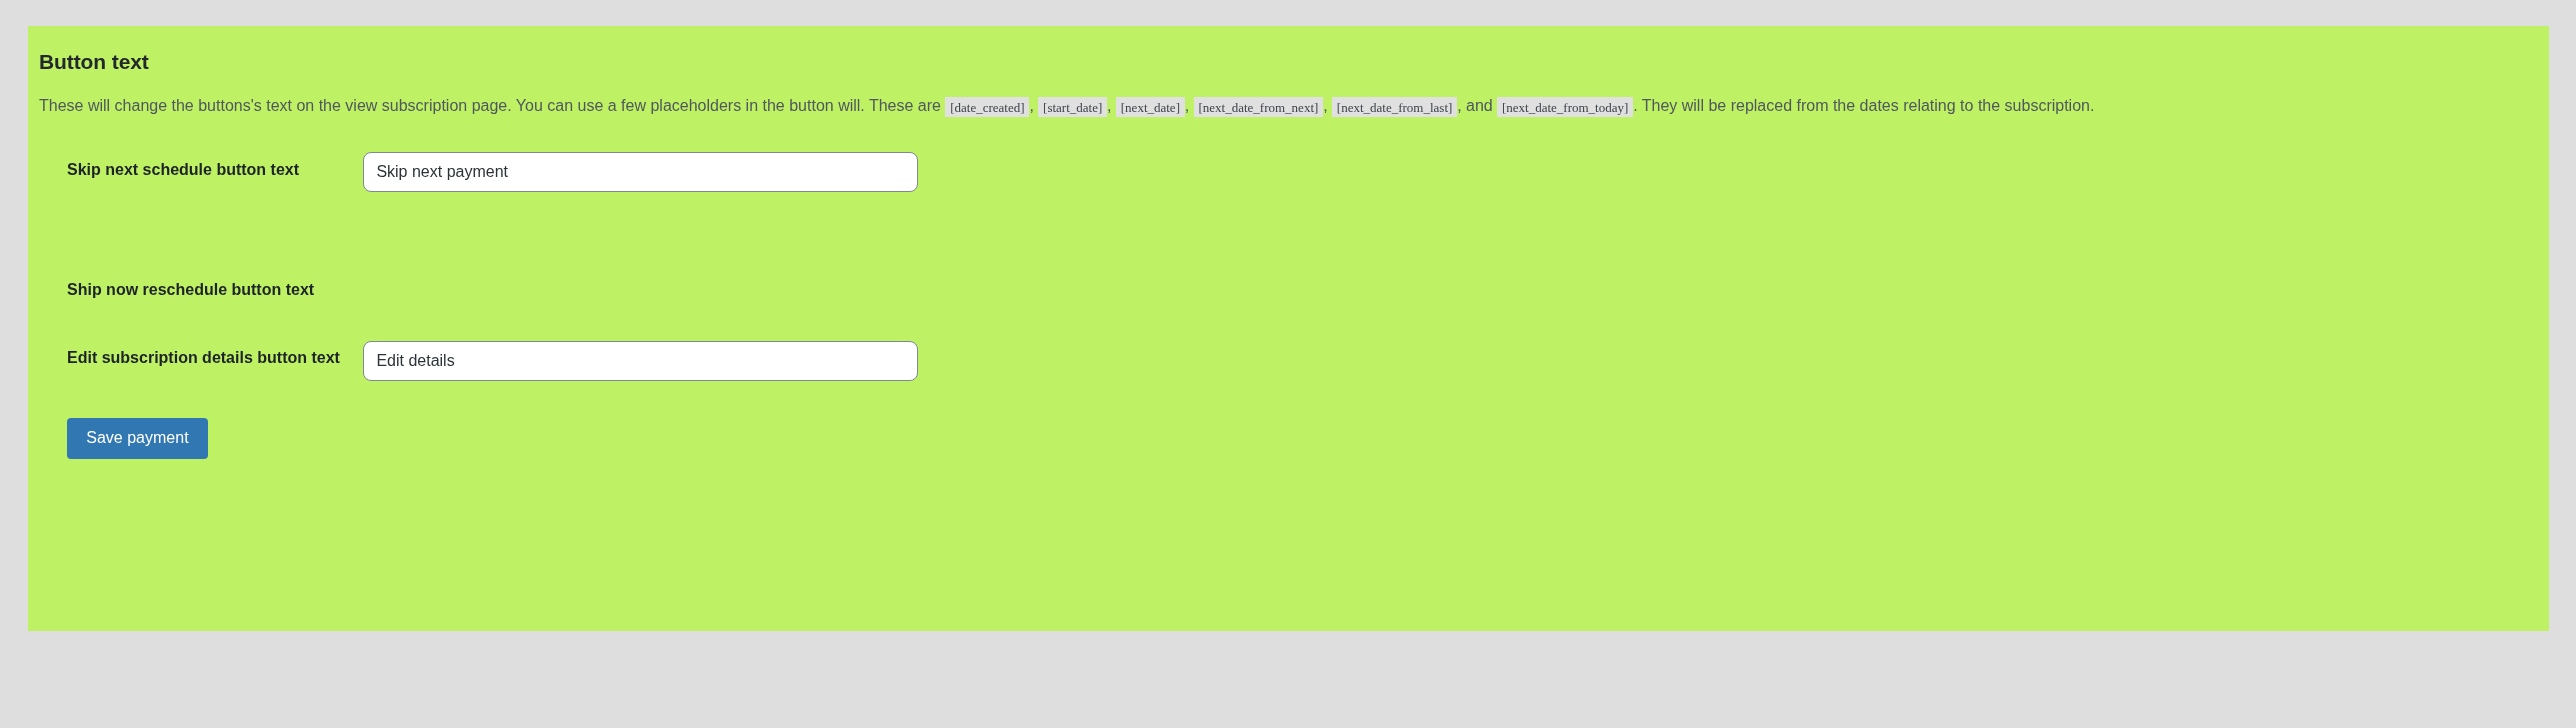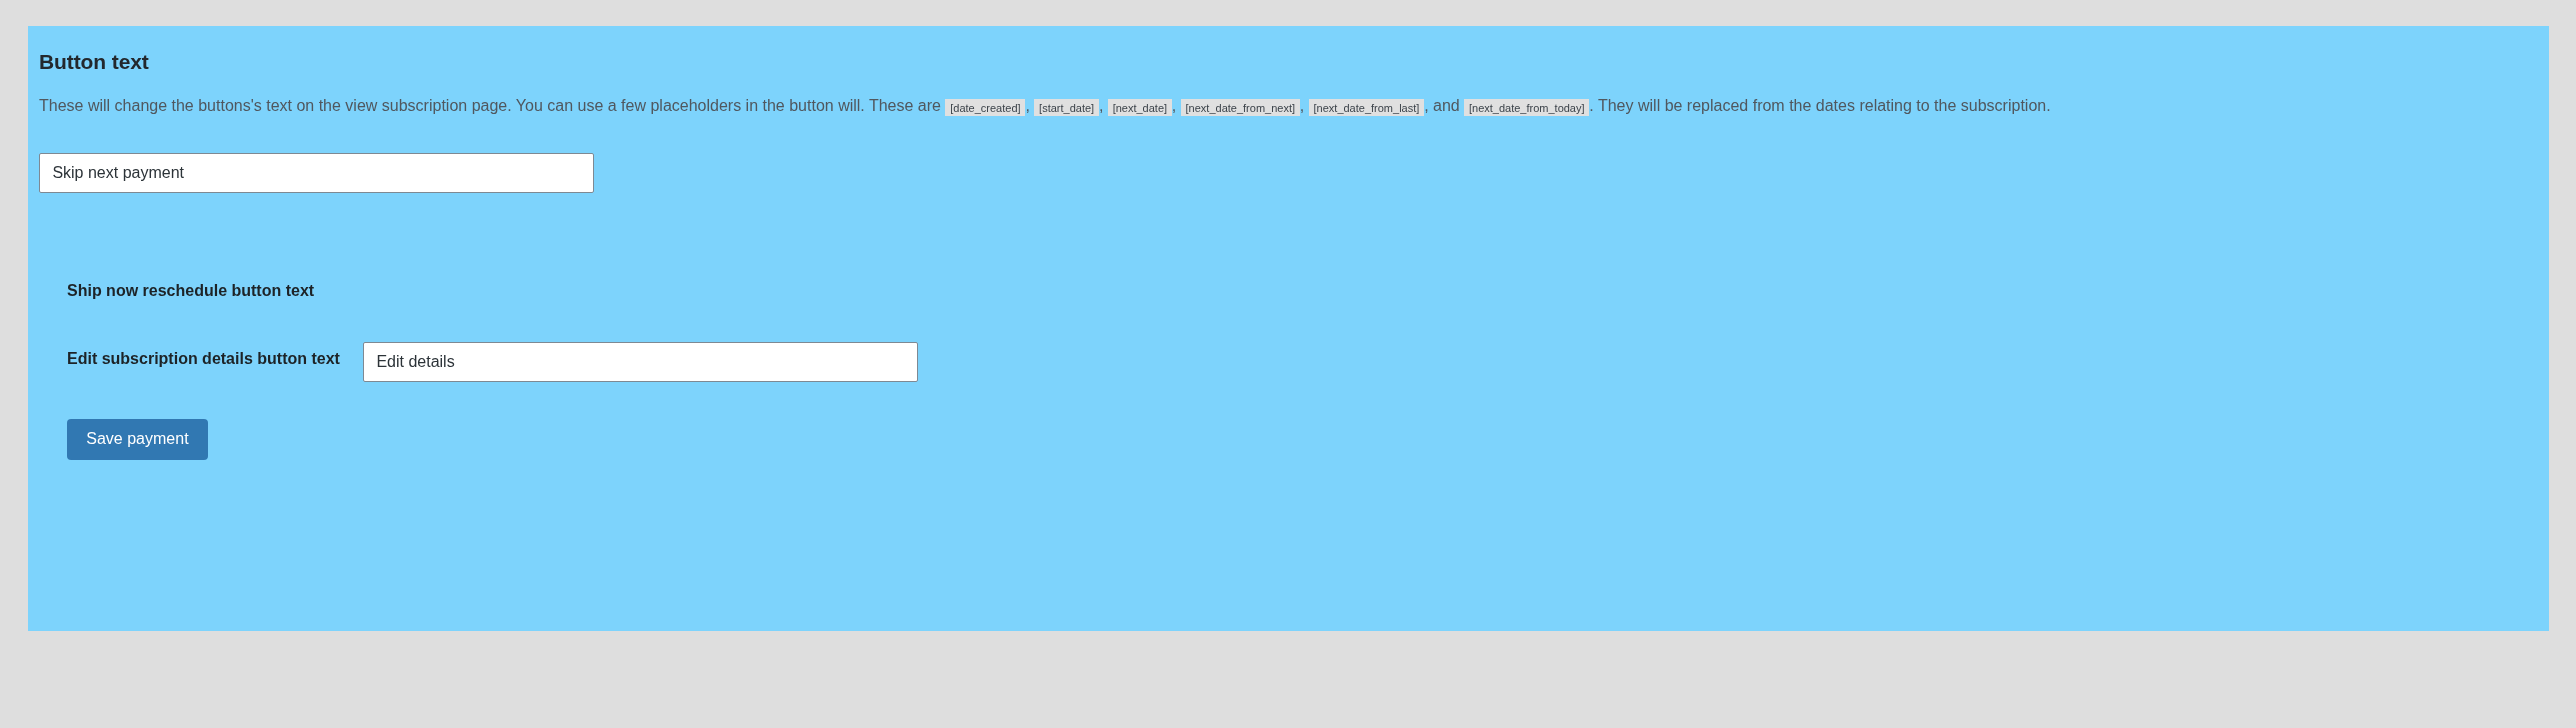--- a/index.html
+++ b/index.html
@@ -14,21 +14,21 @@
     font-family: "Liberation Sans", sans-serif;
     -webkit-font-smoothing: antialiased;
   }
 
   .settings-card {
     position: absolute;
     left: 28px;
     top: 26px;
     width: 2521px;
     height: 605px;
-    background: #7dd3fc;
+    background: #bef264;
     padding: 0;
   }
 
   .card-inner {
     padding: 23.5px 26px 0 11px;
   }
 
   .section-title {
     margin: 0;
     padding: 0 0 0 0;
@@ -41,24 +41,24 @@
 
   .section-desc {
     margin: 19.3px 0 0 0;
     font-size: 16px;
     line-height: 27px;
     color: #50575e;
     max-width: 2499px;
   }
 
   code.ph {
-    font-family: Liberation Sans, sans-serif;
+    font-family: Liberation Serif, serif;
     background: #e0e0e0;
     color: #3c434a;
-    font-size: 11px;
+    font-size: 13px;
     padding: 2.8px 4.8px;
     border-radius: 0;
     white-space: nowrap;
   }
 
   .fields {
     margin-top: 32px;
   }
 
   .field-row {
@@ -85,21 +85,21 @@
 
   .text-input {
     width: 555px;
     height: 40px;
     padding: 0 12.4px;
     font-family: "Liberation Sans", sans-serif;
     font-size: 16px;
     color: #2c3338;
     background: #ffffff;
     border: 1.4px solid #7e8993;
-    border-radius: 2px;
+    border-radius: 8px;
     outline: none;
     line-height: 37px;
   }
 
   .submit-wrap {
     padding-left: 28px;
     margin-top: -2.8px;
   }
 
   .button-primary {
@@ -130,20 +130,21 @@
       <code class="ph">[start_date]</code><span>,</span>
       <code class="ph">[next_date]</code><span>,</span>
       <code class="ph">[next_date_from_next]</code><span>,</span>
       <code class="ph">[next_date_from_last]</code><span>, and</span>
       <code class="ph">[next_date_from_today]</code><span>. They will be replaced from the dates relating to the subscription.</span>
     </p>
 
     <div class="fields">
 
       <div class="field-row">
+        <label class="field-label">Skip next schedule button text</label>
         <div class="field-control">
           <input type="text" class="text-input" value="Skip next payment" style="">
         </div>
       </div>
 
       <div class="field-row">
       </div>
 
       <div class="field-row">
         <label class="field-label">Ship now reschedule button text</label>

